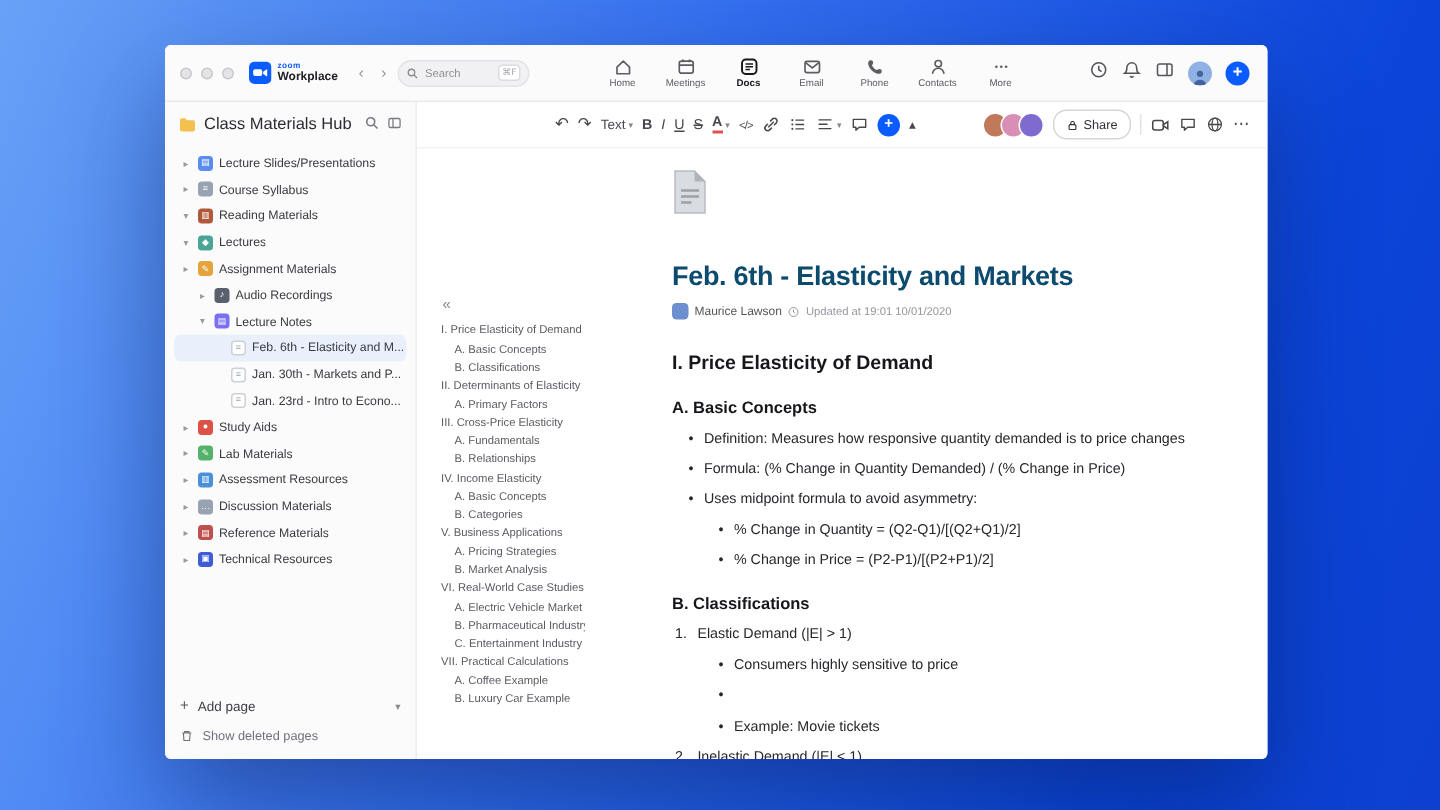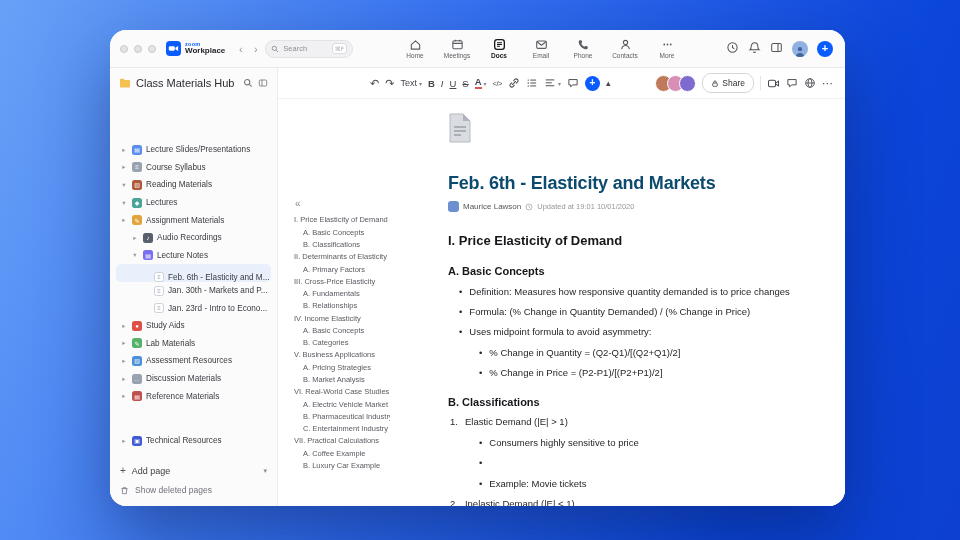--- a/index.html
+++ b/index.html
@@ -1,18 +1,18 @@
 <!DOCTYPE html>
 <html><head>
 <meta charset="utf-8">
 <style>
   html,body{margin:0;padding:0}
   body{width:960px;height:540px;overflow:hidden;font-family:"Liberation Sans","DejaVu Sans",sans-serif}
   .stage{position:relative;width:960px;height:540px;background:linear-gradient(112deg,#68a1f7 0%,#3470f1 42%,#0b45da 80%,#0d40d0 100%)}
-  .window{position:absolute;left:110px;top:30px;width:735px;height:476px;background:#fff;border-radius:16px;box-shadow:0 30px 70px rgba(6,24,80,.45);display:flex;flex-direction:column;overflow:hidden}
+  .window{position:absolute;left:110px;top:30px;width:735px;height:476px;background:#fff;border-radius:4px;box-shadow:0 30px 70px rgba(6,24,80,.45);display:flex;flex-direction:column;overflow:hidden}
 
   
   .titlebar{position:relative;height:37px;flex:0 0 auto;background:#fbfbfc;border-bottom:1px solid #e9e9ec;display:flex;align-items:center;padding:0 10px}
   .lights{display:flex;gap:6px;margin-right:10px}
   .light{width:8px;height:8px;border-radius:50%;background:#e4e4e6;border:1px solid #c8c8cc;box-sizing:border-box}
   .brand{display:flex;align-items:center;gap:4px;margin-right:8px}
   .brand-txt{display:flex;flex-direction:column;line-height:1.1}
   .brand-zoom{font-size:5.5px;color:#0b5cff;font-weight:700;letter-spacing:.3px}
   .brand-wp{font-size:8px;color:#1f1f24;font-weight:700}
   .navbtn{width:15px;height:15px;display:flex;align-items:center;justify-content:center;color:#97979c;font-size:11px;border-radius:4px}
@@ -207,21 +207,21 @@
           <span><svg width="10" height="10" viewBox="0 0 12 12">
                 <circle cx="5" cy="5" r="3.2" fill="none" stroke="#7a7a80" stroke-width="1.3"></circle>
                 <line x1="7.6" y1="7.6" x2="10.4" y2="10.4" stroke="#7a7a80" stroke-width="1.3"></line>
               </svg></span>
           <span><svg width="10" height="10" viewBox="0 0 14 14">
                 <rect x="1.8" y="2.8" width="10.4" height="8.4" rx="1.5" fill="none" stroke="#7a7a80" stroke-width="1.2"></rect>
                 <line x1="5.6" y1="2.8" x2="5.6" y2="11.2" stroke="#7a7a80" stroke-width="1.2"></line>
               </svg></span>
         </div>
         <div class="tree" id="tree">
-            <div class="tree-row" style="padding-left: 4px; margin-top: 41px;">
+            <div class="tree-row" style="padding-left: 4px;">
               <span class="chev">▸</span>
               <span class="chip" style="background: rgb(91, 141, 239);">▤</span>
               <span class="tree-label">Lecture Slides/Presentations</span>
             </div>
             <div class="tree-row" style="padding-left: 4px;">
               <span class="chev">▸</span>
               <span class="chip" style="background: rgb(152, 162, 176);">≡</span>
               <span class="tree-label">Course Syllabus</span>
             </div>
             <div class="tree-row" style="padding-left: 4px;">
@@ -242,21 +242,21 @@
             <div class="tree-row" style="padding-left: 15px;">
               <span class="chev">▸</span>
               <span class="chip" style="background: rgb(90, 95, 109);">♪</span>
               <span class="tree-label">Audio Recordings</span>
             </div>
             <div class="tree-row" style="padding-left: 15px;">
               <span class="chev">▾</span>
               <span class="chip" style="background: rgb(122, 111, 240);">▤</span>
               <span class="tree-label">Lecture Notes</span>
             </div>
-            <div class="tree-row selected" style="padding-left: 26px; align-items: flex-end;">
+            <div class="tree-row selected" style="padding-left: 26px;">
               <span class="chev"></span>
               <span class="chip doc-chip">≡</span>
               <span class="tree-label">Feb. 6th - Elasticity and M...</span>
             </div>
             <div class="tree-row" style="padding-left: 26px;">
               <span class="chev"></span>
               <span class="chip doc-chip">≡</span>
               <span class="tree-label">Jan. 30th - Markets and P...</span>
             </div>
             <div class="tree-row" style="padding-left: 26px;">
@@ -282,21 +282,21 @@
             <div class="tree-row" style="padding-left: 4px;">
               <span class="chev">▸</span>
               <span class="chip" style="background: rgb(152, 162, 176);">…</span>
               <span class="tree-label">Discussion Materials</span>
             </div>
             <div class="tree-row" style="padding-left: 4px;">
               <span class="chev">▸</span>
               <span class="chip" style="background: rgb(192, 80, 77);">▤</span>
               <span class="tree-label">Reference Materials</span>
             </div>
-            <div class="tree-row" style="padding-left: 4px; margin-top: 27px;">
+            <div class="tree-row" style="padding-left: 4px;">
               <span class="chev">▸</span>
               <span class="chip" style="background: rgb(63, 91, 213);">▣</span>
               <span class="tree-label">Technical Resources</span>
             </div>
           </div>
         <div class="sb-foot">
           <div class="add-row">
             <span class="plus">+</span>
             <span>Add page</span>
             <span class="cv">▾</span>

